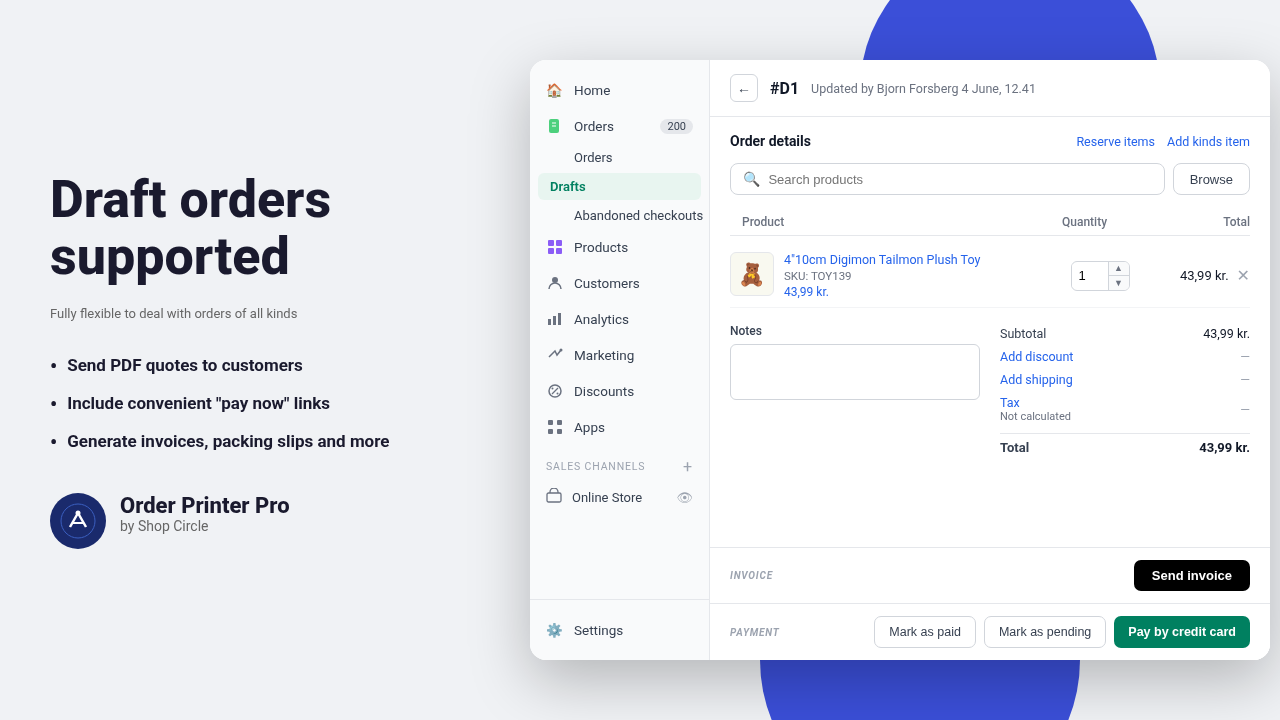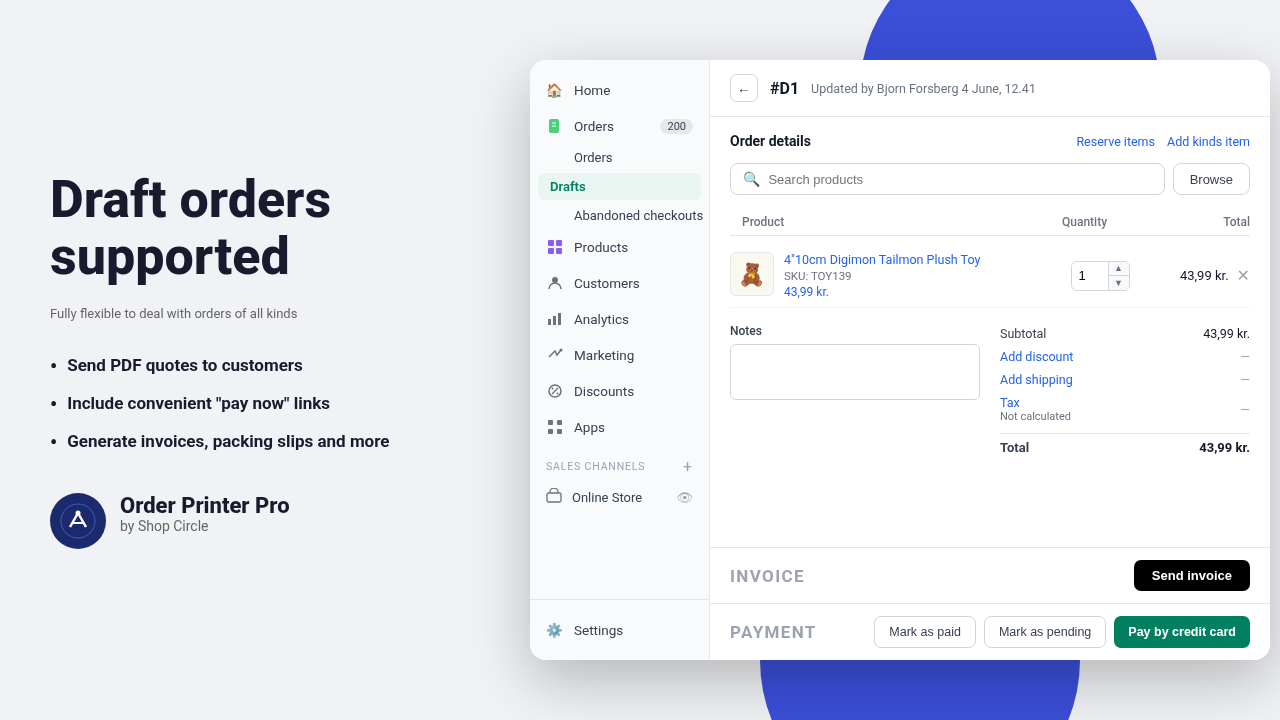--- a/index.html
+++ b/index.html
@@ -480,25 +480,26 @@
     
     .invoice-section {
       display: flex;
       align-items: center;
       justify-content: space-between;
       padding: 12px 20px;
       border-top: 1px solid #e5e7eb;
       background: #fff;
     }
     .section-type-label {
-      font-size: 17px;
+      font-size: 10px;
       font-weight: 700;
       color: #9ca3af;
       text-transform: uppercase;
       letter-spacing: 0.08em;
+      font-style: italic;
     }
     .send-invoice-btn {
       padding: 8px 18px;
       background: #000000;
       color: #fff;
       border: none;
       border-radius: 7px;
       font-size: 13px;
       font-weight: 600;
       cursor: pointer;

